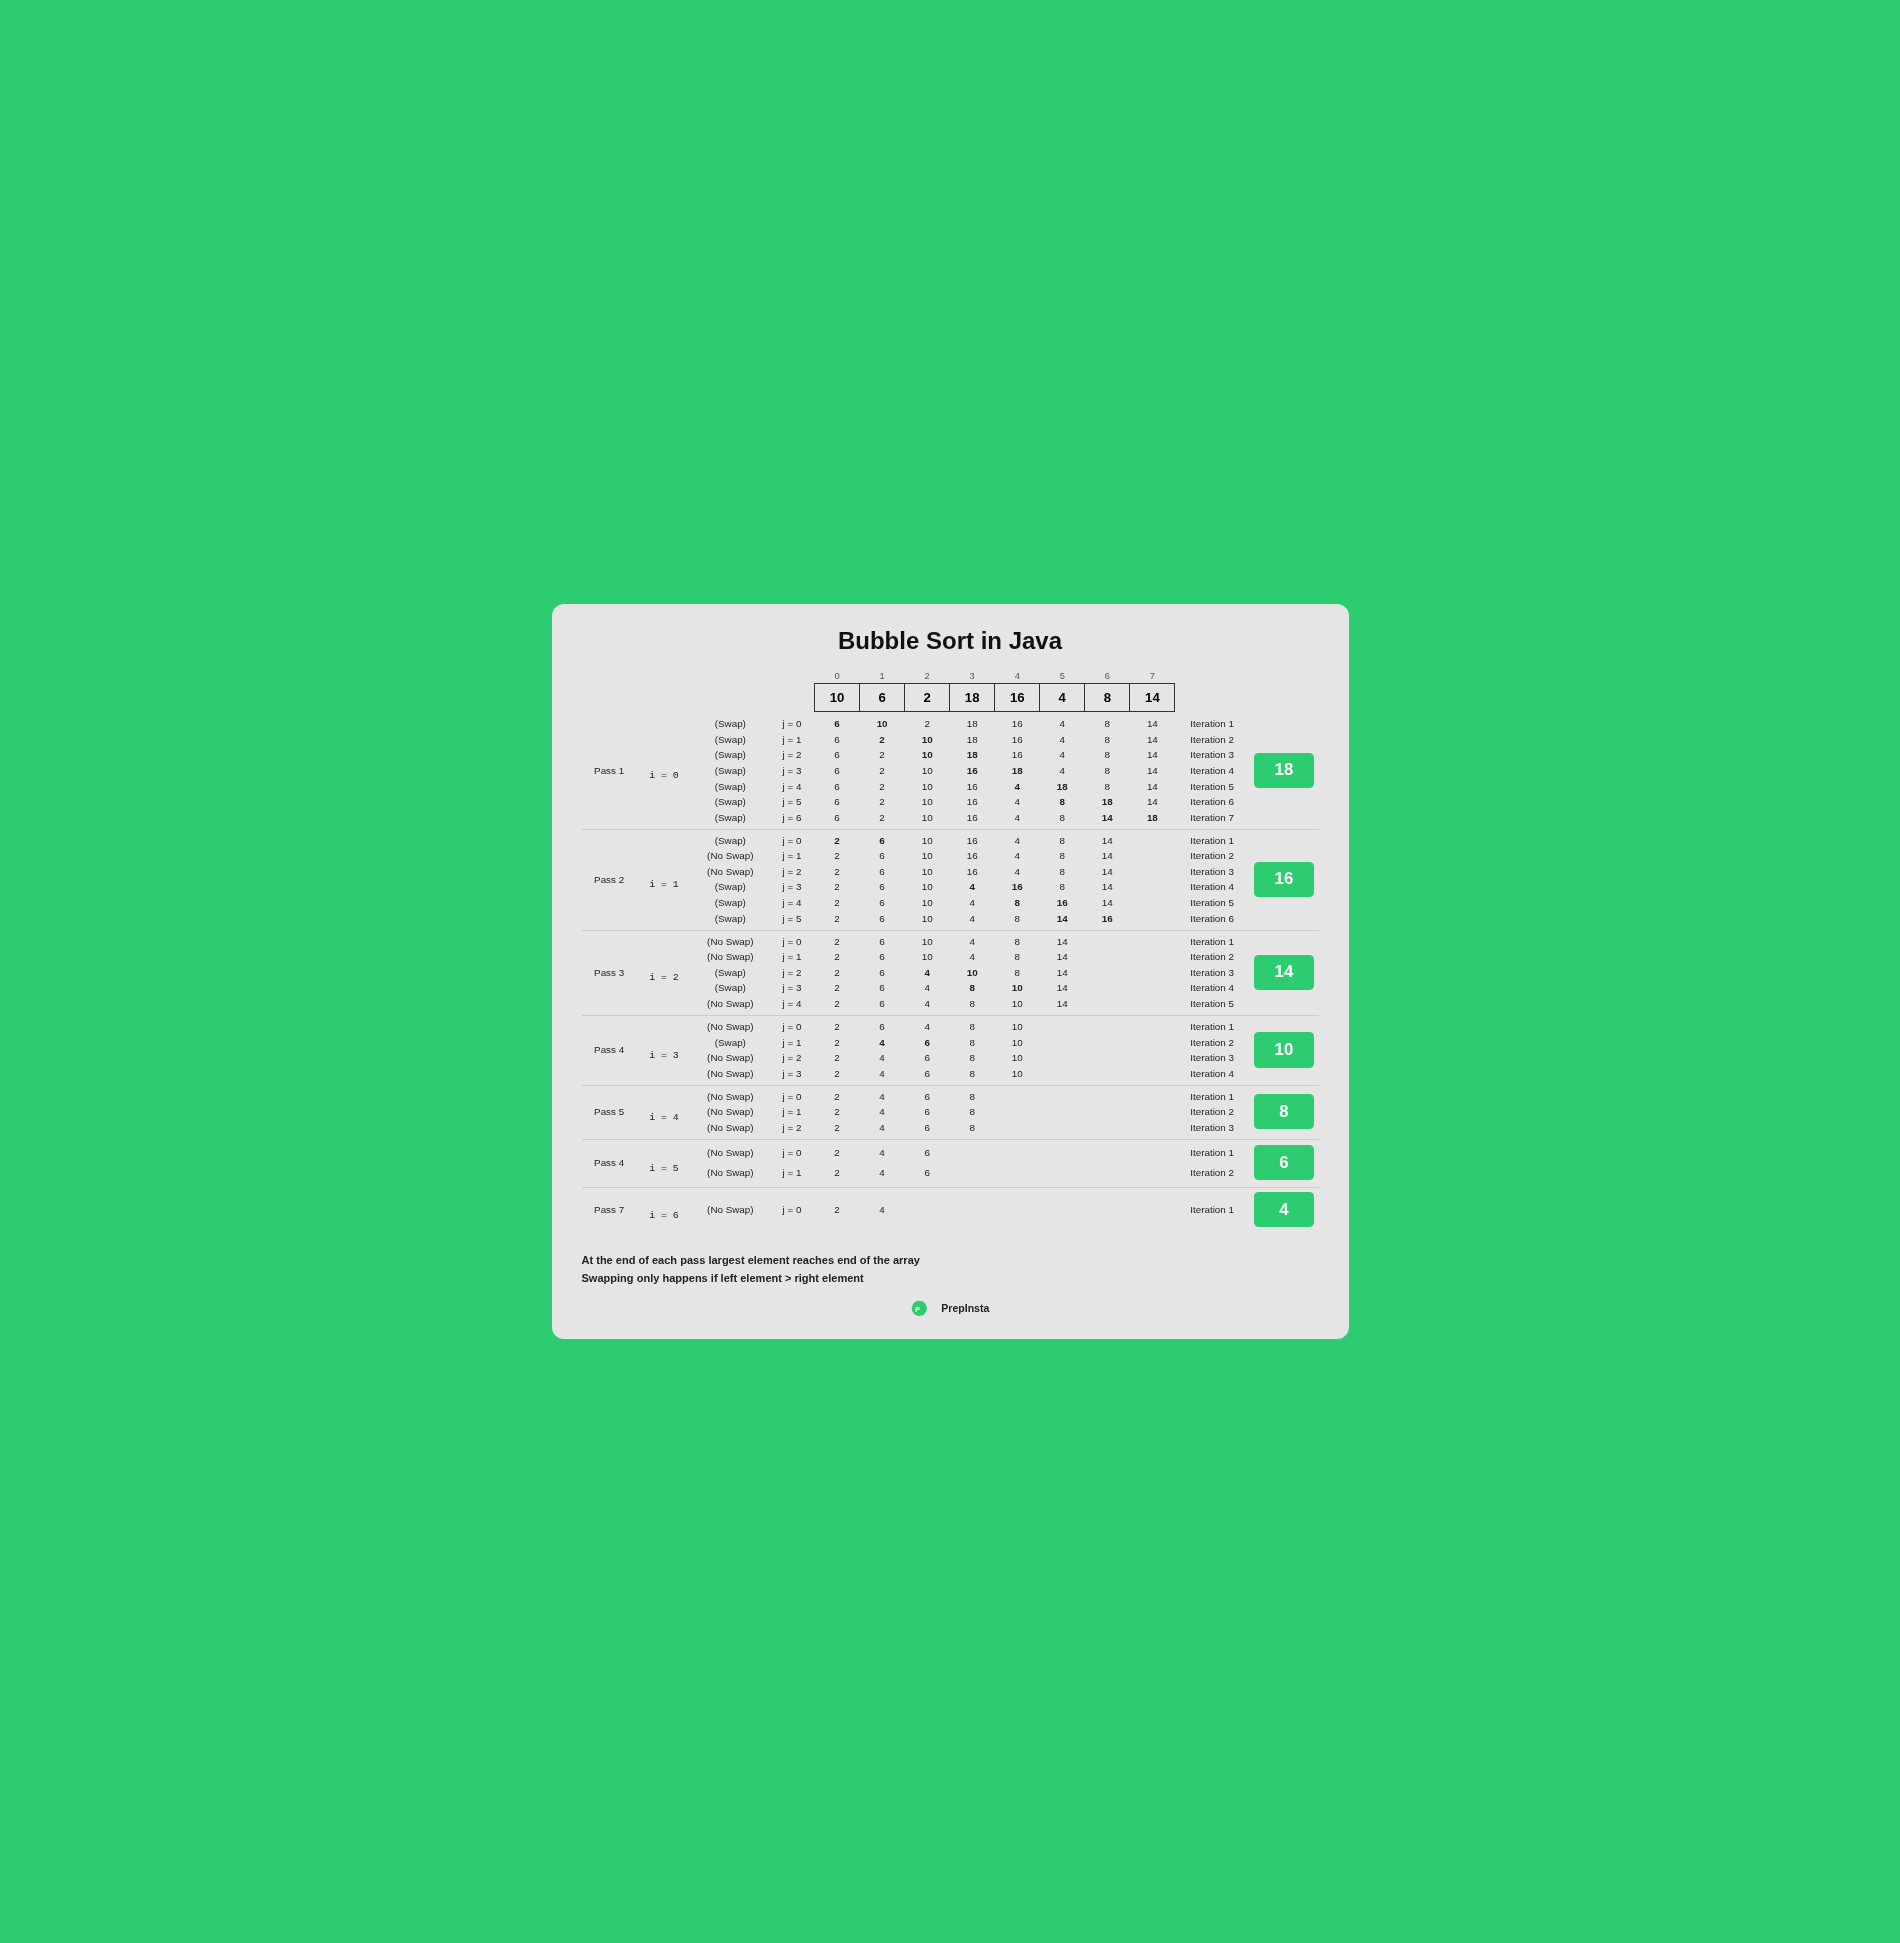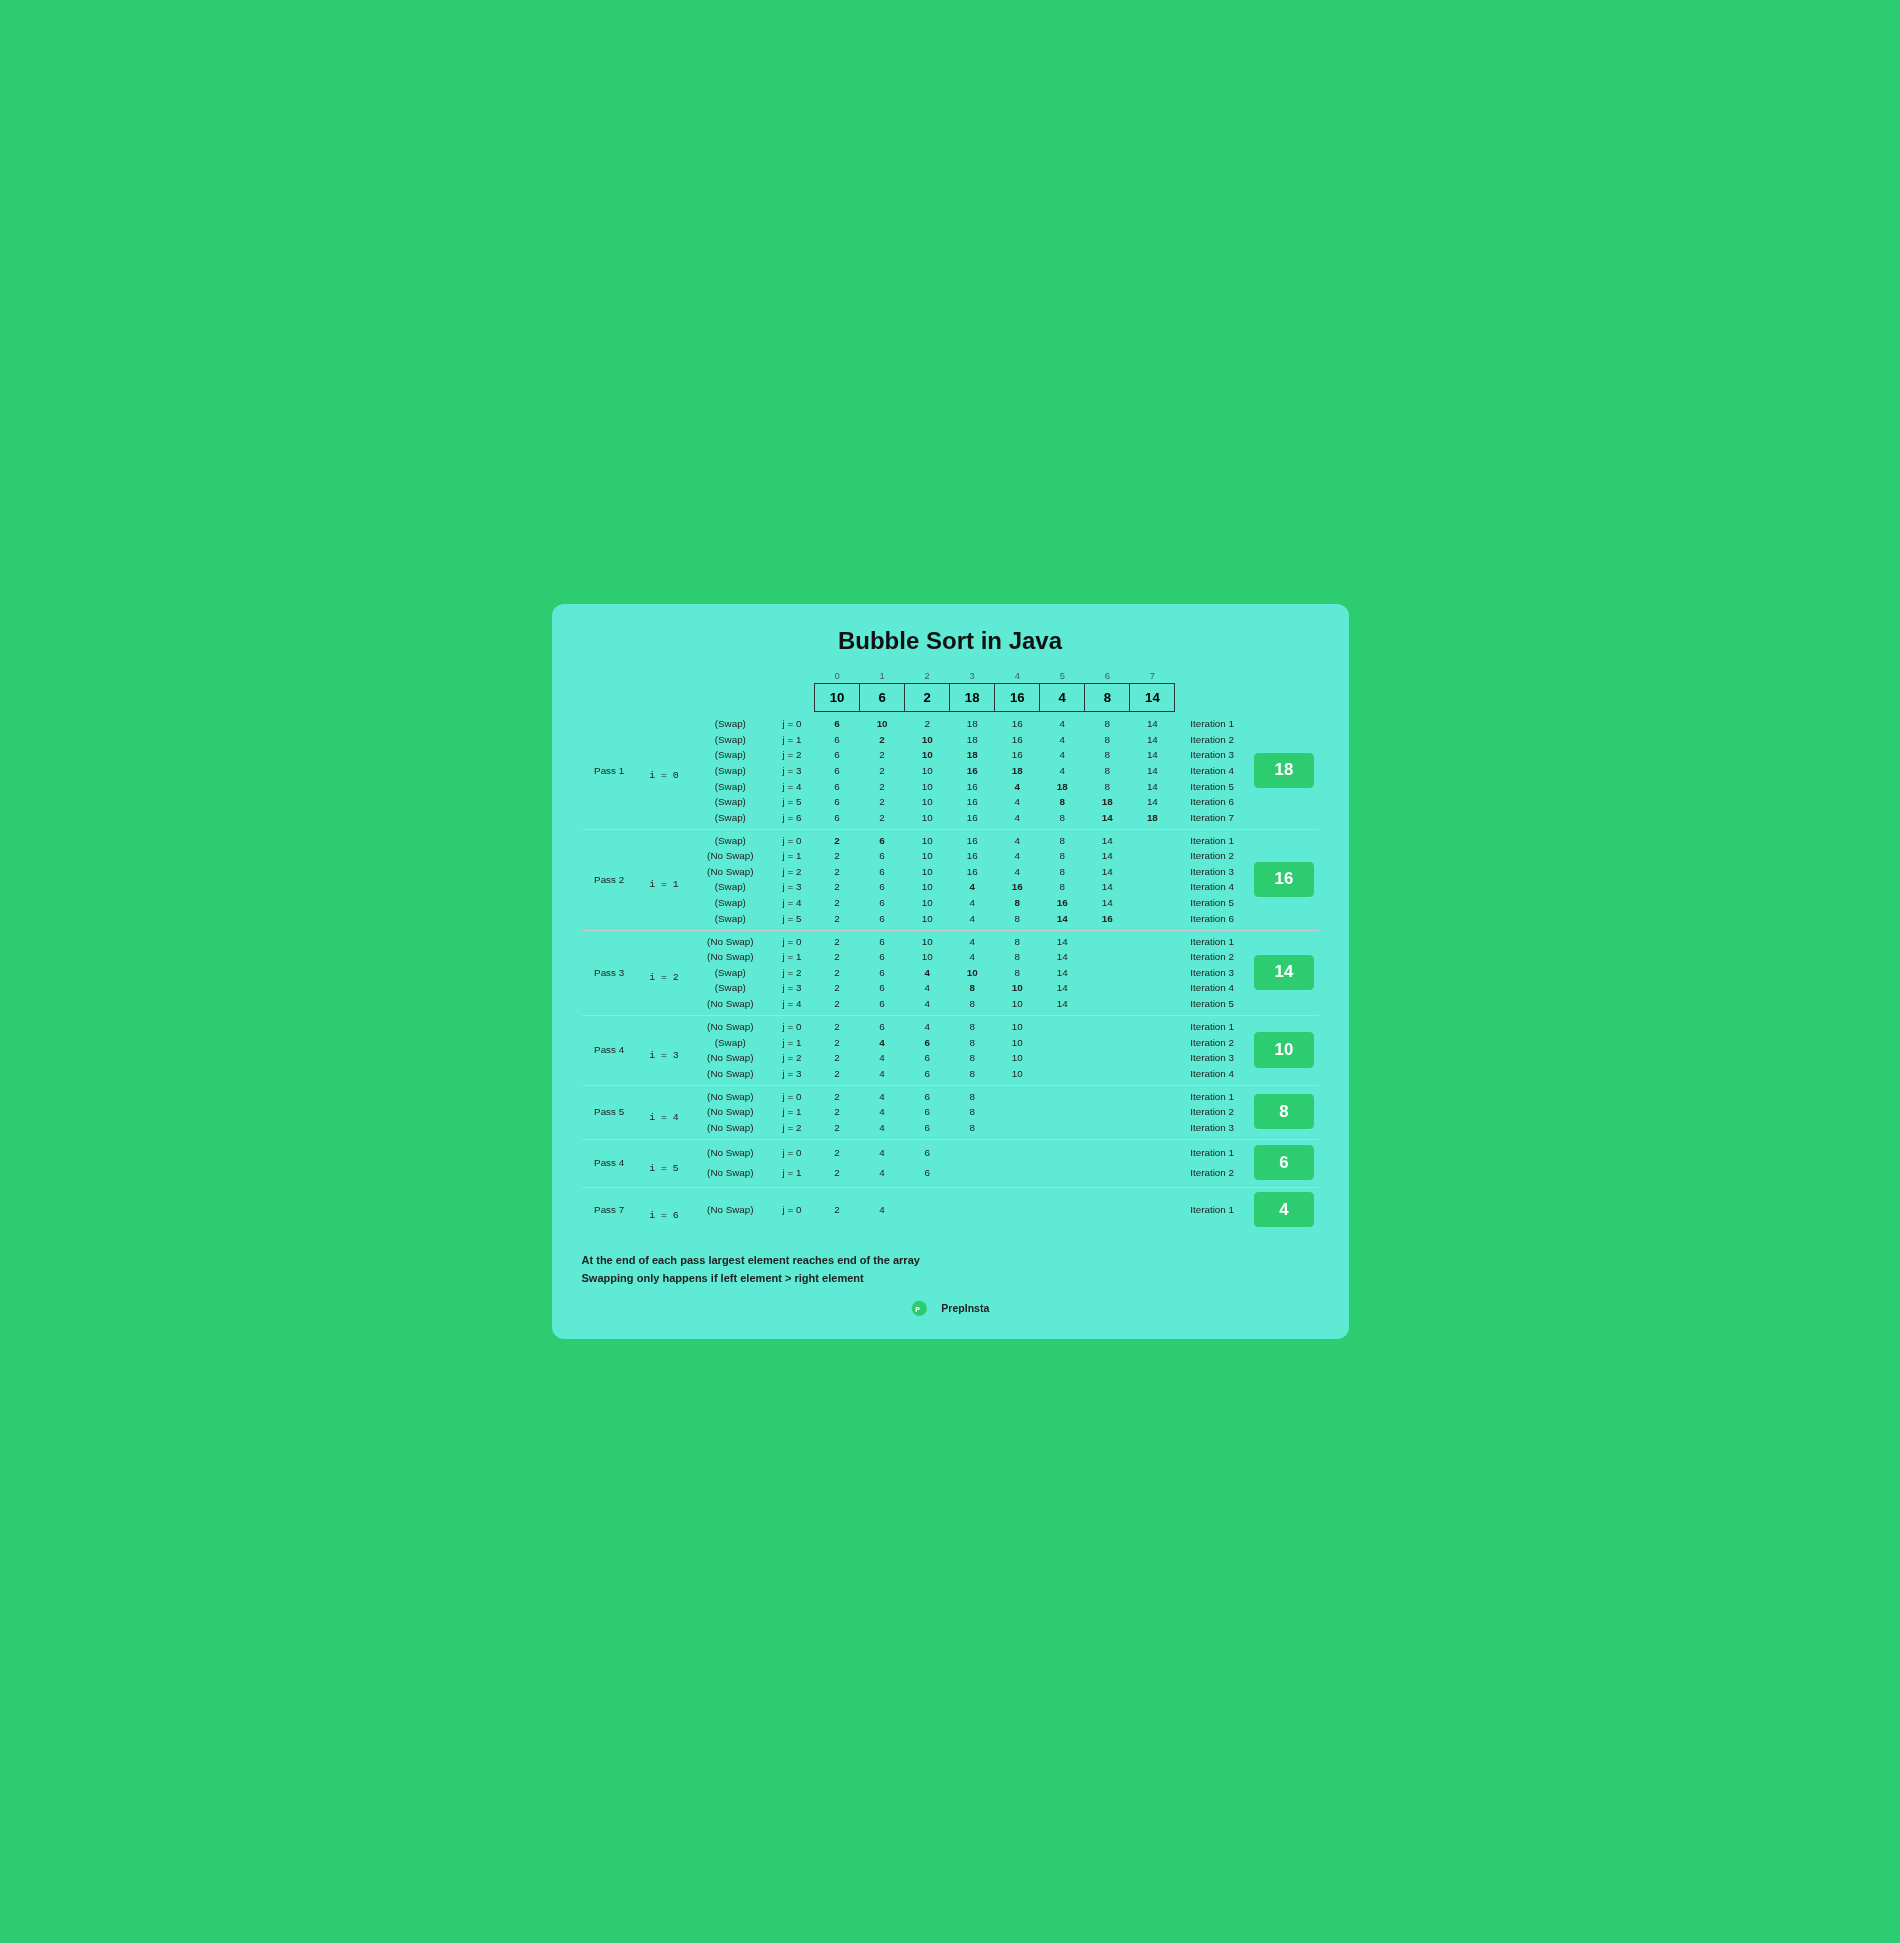--- a/index.html
+++ b/index.html
@@ -6,21 +6,21 @@
     body {
       background: #2ecc71;
       display: flex;
       justify-content: center;
       align-items: center;
       min-height: 100vh;
       font-family: Arial, sans-serif;
       padding: 15px;
     }
     .card {
-      background: #5eead4;
+      background: #e5e5e5;
       border-radius: 12px;
       padding: 23px 30px 23px 30px;
       max-width: 797px;
       width: 100%;
     }
     .title {
       text-align: center;
       font-size: 2rem;
       font-weight: bold;
       margin-bottom: 15px;

